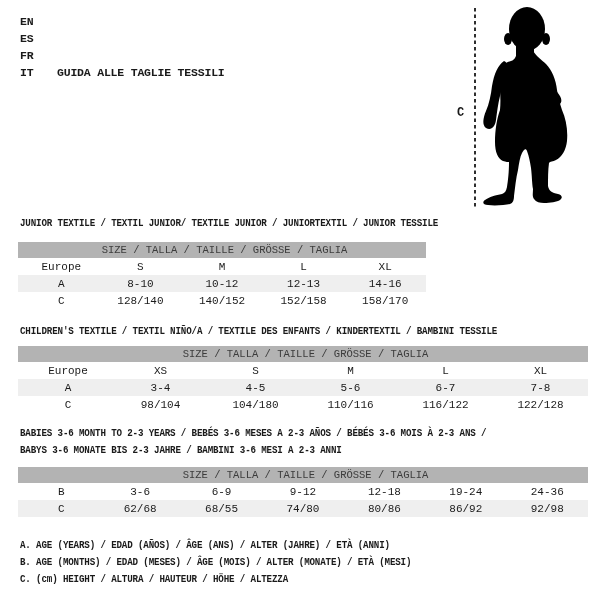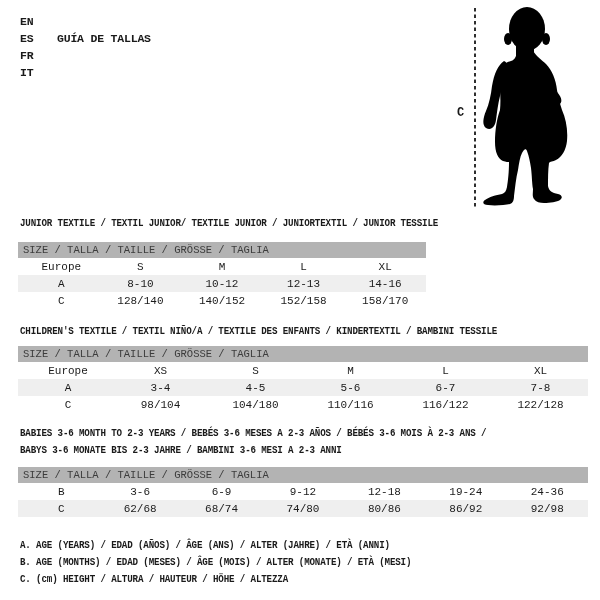--- a/index.html
+++ b/index.html
@@ -25,21 +25,21 @@
   .section-0{top:214px;width:408px;}
   .section-1{top:322px;width:570px;}
   .section-2{top:424px;width:570px;}
   .section-title{padding-left:2px;}
   .sizing-table{border-collapse:collapse;table-layout:fixed;}
   .section-0 .sizing-table{width:408px;margin-top:11px;}
   .section-1 .sizing-table{width:570px;margin-top:7px;}
   .section-2 .sizing-table{width:570px;margin-top:9px;}
   .size-header{
     background:#b3b3b3;height:16px;font-weight:normal;font-size:10.5px;color:#3c3c3c;
-    text-align:left;padding:0 0 0 5px;letter-spacing:0;
+    text-align:center;padding:0 0 0 5px;letter-spacing:0;
   }
   .data-row{height:17px;}
   tbody .data-row:nth-child(2){background:#efefef;}
   .row-label{font-weight:normal;text-align:center;padding:0 0 0 5px;font-size:11px;}
   .section-0 .row-label{width:53px;}
   .section-1 .row-label{width:45px;}
   .section-2 .row-label{width:48px;}
   .cell{text-align:center;font-size:11px;padding:0;}
   
   .footnotes{position:absolute;left:20px;top:536px;}
@@ -49,27 +49,27 @@
 <body>
 
 <div class="canvas">
 
   <div class="languages" id="languages">
       <div class="lang-row">
         <span class="lang-code">EN</span>
       </div>
       <div class="lang-row">
         <span class="lang-code">ES</span>
-        <span class="lang-label">GUÍA DE TALLAS</span>
       </div>
       <div class="lang-row">
         <span class="lang-code">FR</span>
       </div>
       <div class="lang-row">
         <span class="lang-code">IT</span>
+        <span class="lang-label">GUIDA ALLE TAGLIE TESSILI</span>
       </div>
     </div>
 
   <svg class="figure-svg" viewBox="0 0 145 220" aria-hidden="true">
     <line x1="20" y1="8" x2="20" y2="207" stroke="#2e2e2e" stroke-width="2" stroke-dasharray="3.5 3"></line>
     <g fill="#000000" transform="translate(25,0)">
       <ellipse cx="47" cy="29" rx="18" ry="22"></ellipse>
       <ellipse cx="28" cy="39" rx="4" ry="6"></ellipse>
       <ellipse cx="66" cy="39" rx="4" ry="6"></ellipse>
       <rect x="36" y="42" width="18" height="16"></rect>
@@ -214,21 +214,21 @@
               <td class="cell">3-6</td>
               <td class="cell">6-9</td>
               <td class="cell">9-12</td>
               <td class="cell">12-18</td>
               <td class="cell">19-24</td>
               <td class="cell">24-36</td>
             </tr>
             <tr class="data-row">
               <th class="row-label">C</th>
               <td class="cell">62/68</td>
-              <td class="cell">68/74</td>
+              <td class="cell">68/55</td>
               <td class="cell">74/80</td>
               <td class="cell">80/86</td>
               <td class="cell">86/92</td>
               <td class="cell">92/98</td>
             </tr>
           </tbody>
         </table>
       </section>
     </div>
 

